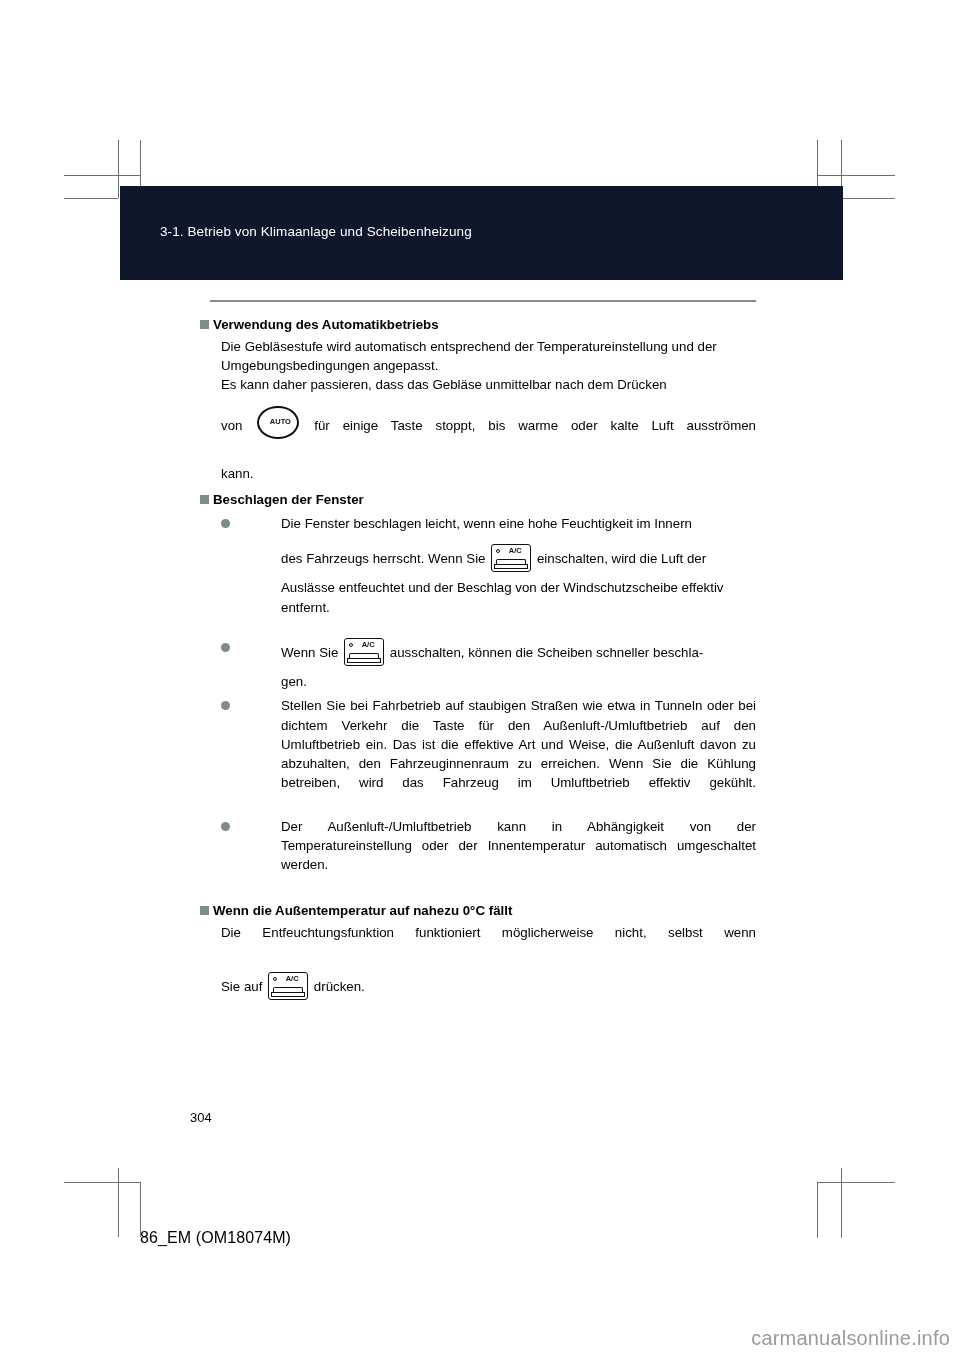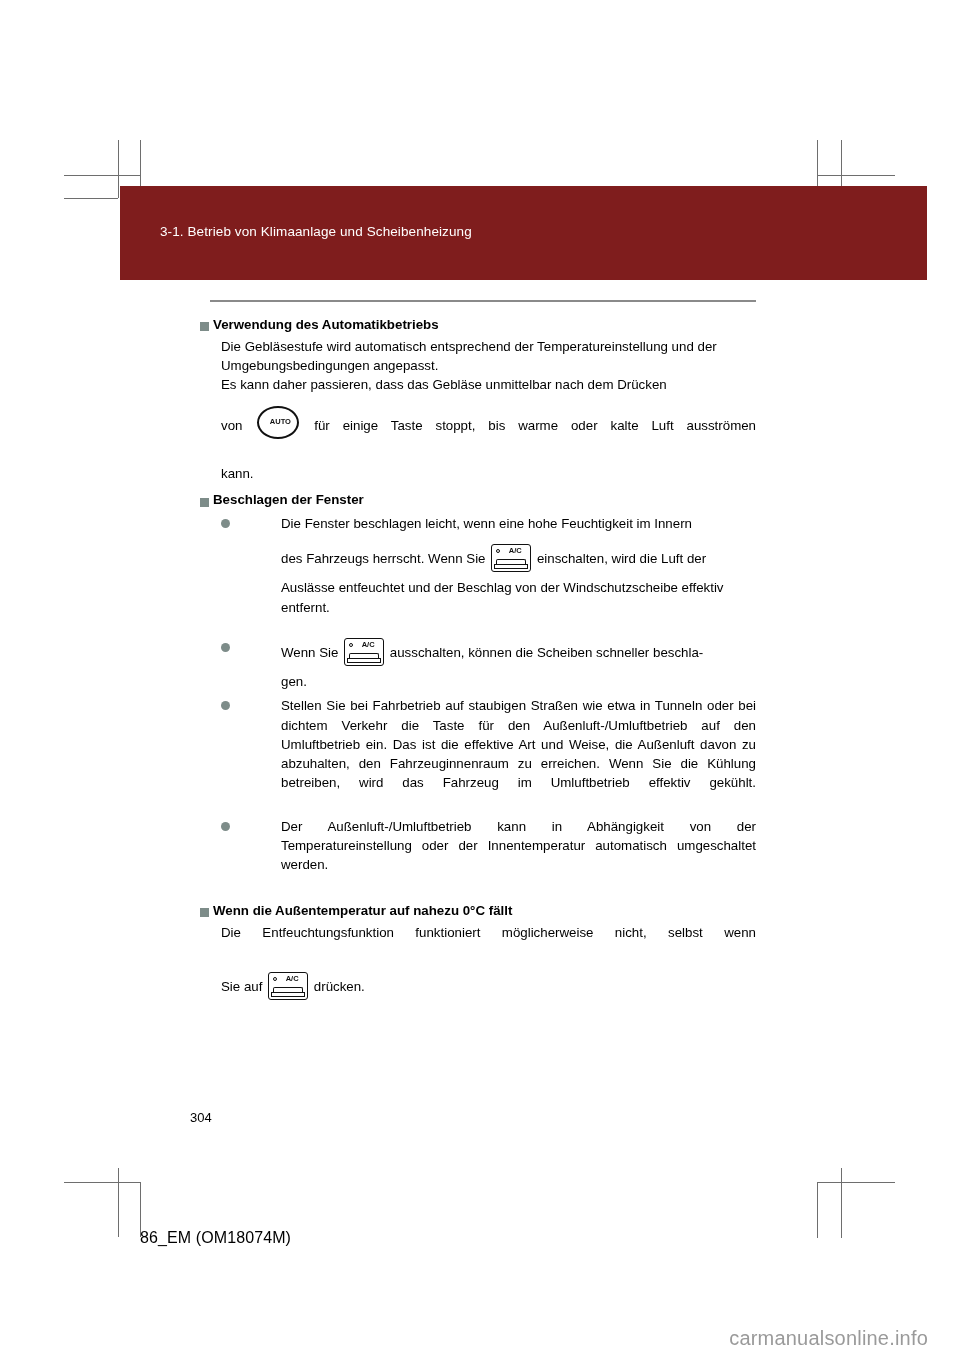--- a/index.html
+++ b/index.html
@@ -22,23 +22,23 @@
     background: #6e6e6e;
   }
   .cm-v { width: 1px; }
   .cm-h { height: 1px; }
 
   
   #header-band {
     position: absolute;
     left: 120px;
     top: 186px;
-    width: 807px;
+    width: 723px;
     height: 94px;
-    background: #7f1d1d;
+    background: #0f172a;
   }
   #header-title {
     position: absolute;
     left: 40px;
     top: 38px;
     color: #ffffff;
     font-size: 13.5px;
     letter-spacing: 0.1px;
     white-space: nowrap;
   }
@@ -53,21 +53,21 @@
   #top-rule {
     width: 546px;
     height: 2px;
     background: #8a8a8a;
     margin-bottom: 14px;
   }
 
   
   .sec-head {
     display: flex;
-    align-items: center;
+    align-items: flex-start;
     font-weight: bold;
     font-size: 13.3px;
     margin-top: 8px;
     margin-bottom: 3px;
     margin-left: -10px;
   }
   .sq-bullet {
     display: inline-block;
     width: 9px;
     height: 9px;
@@ -225,21 +225,21 @@
     position: absolute;
     left: 140px;
     top: 1229px;
     font-size: 16px;
     letter-spacing: 0.1px;
   }
 
   
   #watermark {
     position: absolute;
-    right: 32px;
+    right: 10px;
     bottom: 8px;
     font-size: 20px;
     color: #9a9a9a;
     letter-spacing: 0.2px;
   }
 </style>
 </head>
 <body>
 
 <div class="cropmark cm-v" style="left:118px; top:140px; height:58px;"></div>

